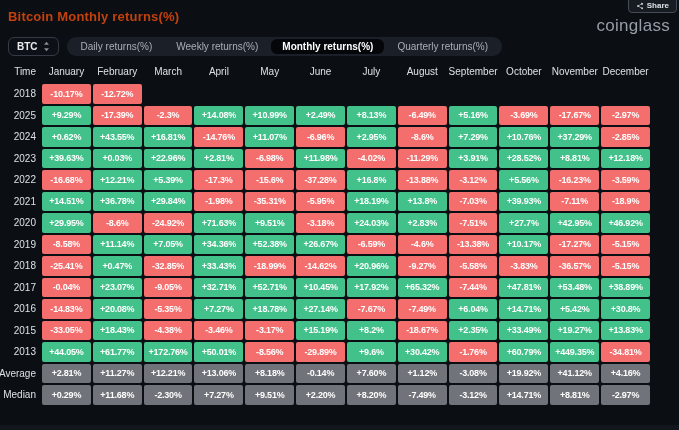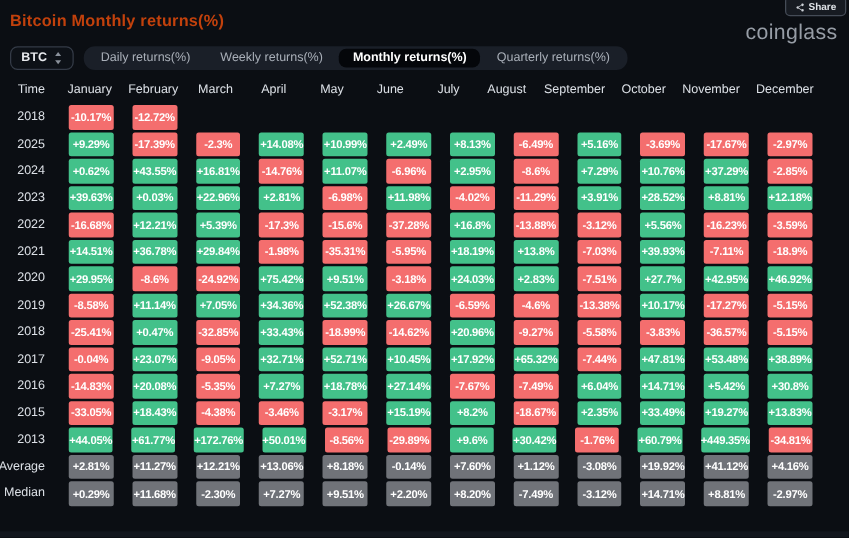--- a/index.html
+++ b/index.html
@@ -41,21 +41,20 @@
   }
   .tab{
     font-size:10px;color:#a9afb8;padding:2px 11px;border-radius:6px;
     cursor:pointer;white-space:nowrap;
   }
   .tab.active{background:#04060a;color:#fff;font-weight:bold;}
   .returns-table{margin:5px 0 0 0;width:651px;}
   .trow{
     display:grid;grid-template-columns:41px repeat(12,1fr);
     height:21.5px;
-    gap:13px;
   }
   .trow.thead{height:20px;margin-bottom:2px;}
   .tlabel{
     display:flex;align-items:center;justify-content:flex-end;
     padding-right:5px;font-size:10px;color:#dce0e6;
   }
   .mhead{
     display:flex;align-items:center;justify-content:center;
     font-size:10px;color:#dce0e6;
   }
@@ -211,21 +210,21 @@
       <div class="cell neg">-7.03%</div>
       <div class="cell pos">+39.93%</div>
       <div class="cell neg">-7.11%</div>
       <div class="cell neg">-18.9%</div>
     </div>
     <div class="trow">
       <div class="tlabel">2020</div>
       <div class="cell pos">+29.95%</div>
       <div class="cell neg">-8.6%</div>
       <div class="cell neg">-24.92%</div>
-      <div class="cell pos">+75.42%</div>
+      <div class="cell pos">+71.63%</div>
       <div class="cell pos">+9.51%</div>
       <div class="cell neg">-3.18%</div>
       <div class="cell pos">+24.03%</div>
       <div class="cell pos">+2.83%</div>
       <div class="cell neg">-7.51%</div>
       <div class="cell pos">+27.7%</div>
       <div class="cell pos">+42.95%</div>
       <div class="cell pos">+46.92%</div>
     </div>
     <div class="trow">

